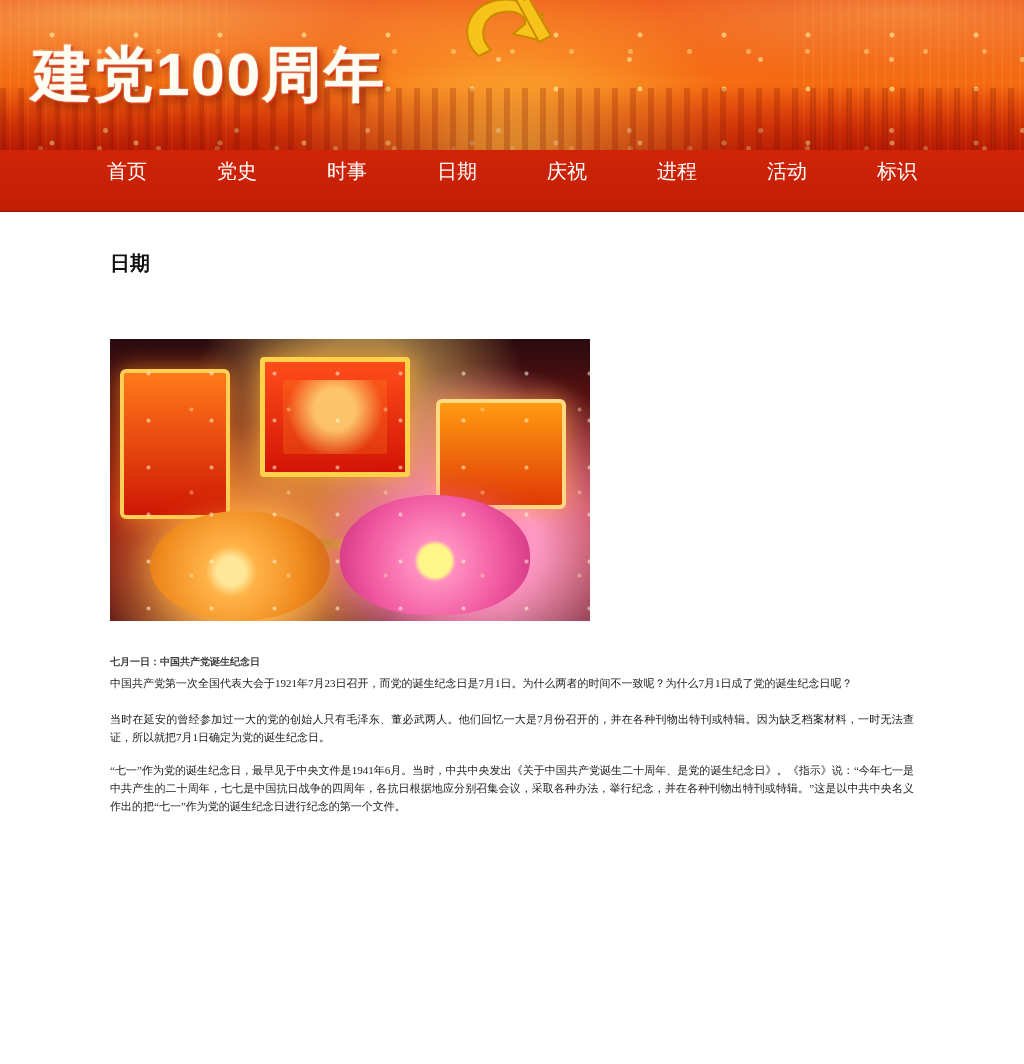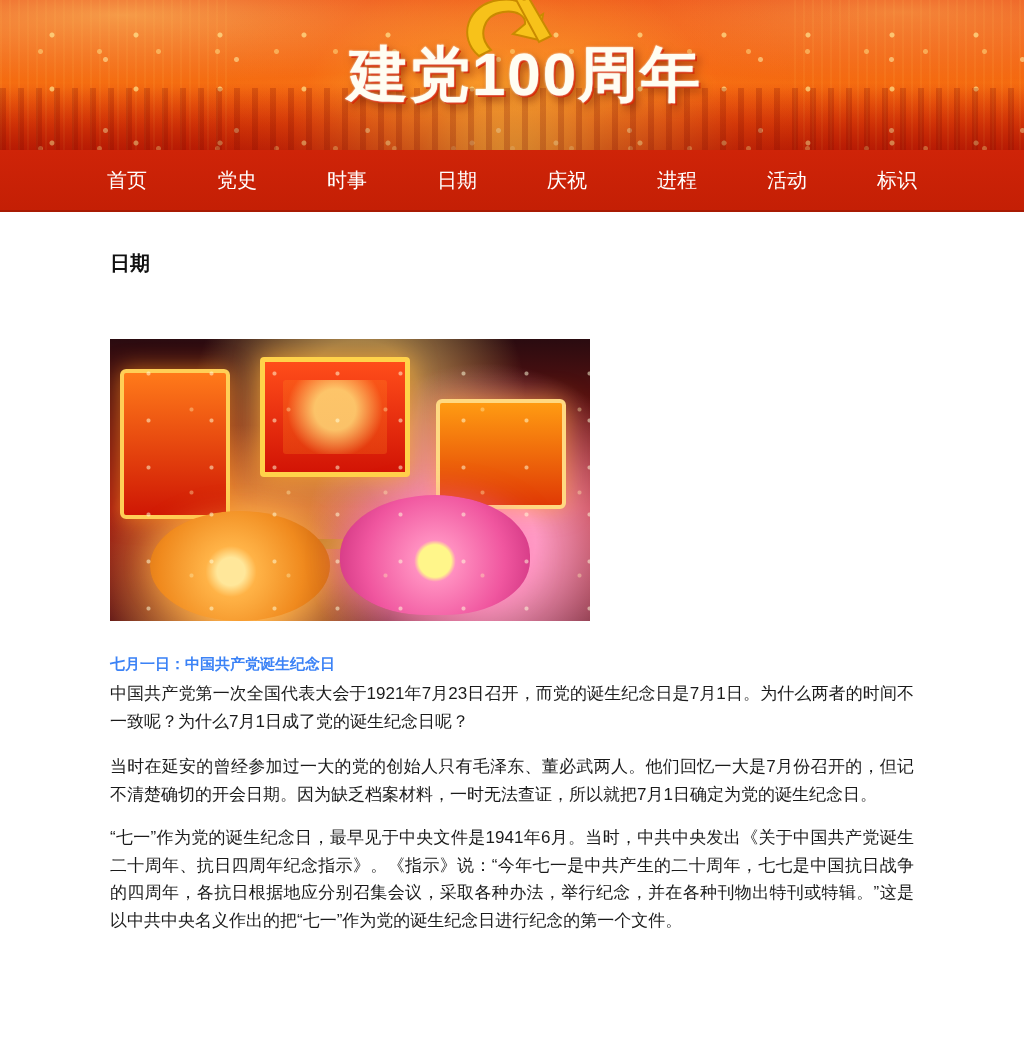--- a/index.html
+++ b/index.html
@@ -40,21 +40,21 @@
     background-image:
       radial-gradient(circle, rgba(255,235,150,0.95) 0 2px, rgba(255,200,80,0) 3px),
       radial-gradient(circle, rgba(255,240,170,0.8) 0 2px, rgba(255,200,80,0) 3px),
       radial-gradient(circle, rgba(255,230,140,0.7) 0 2px, rgba(255,200,80,0) 3px);
     background-size: 84px 54px, 131px 71px, 59px 97px;
     background-position: 10px 8px, 40px 24px, 70px 3px;
     opacity: .7;
   }
   .hero-inner {
     position: relative; height: 100%;
-    display: flex; align-items: center; justify-content: center; padding-left: 26px;
+    display: flex; align-items: center; justify-content: flex-start; padding-left: 26px;
   }
   .hero-title {
     position: relative;
     font-size: 60px;
     font-weight: bold;
     letter-spacing: 2px;
     color: #fffdf2;
     text-shadow:
       0 0 2px #fff,
       2px 2px 0 #d62a05,
@@ -69,21 +69,21 @@
     transform: translateX(-50%) translateX(-10px);
     width: 150px; height: 110px;
     pointer-events: none;
   }
 
   
   .navbar {
     background: linear-gradient(180deg, #cf2408 0%, #c41f05 100%);
     height: 62px;
     display: flex;
-    align-items: center;
+    align-items: flex-start;
     justify-content: center;
     gap: 34px;
     border-bottom: 2px solid #a81a03;
   }
   .navbar a {
     color: #ffffff;
     text-decoration: none;
     font-size: 20px;
     padding: 8px 18px;
     border-radius: 2px;
@@ -163,31 +163,32 @@
     background-image:
       radial-gradient(circle, rgba(255,255,220,0.95) 0 1.5px, rgba(0,0,0,0) 2.5px),
       radial-gradient(circle, rgba(255,240,180,0.7) 0 1.5px, rgba(0,0,0,0) 2.5px);
     background-size: 63px 47px, 97px 83px;
     background-position: 7px 11px, 33px 29px;
     opacity: .55;
   }
 
   .article { margin-top: 34px; padding-bottom: 60px; }
   .article h3 {
-    font-size: 15px;
+    font-size: 10px;
     font-weight: bold;
-    color: #3b82f6;
+    color: #404040;
     margin: 0 0 6px 0;
   }
   .article p {
-    font-size: 17px;
+    font-size: 11px;
     line-height: 1.62;
     color: #1a1a1a;
     margin: 0 0 16px 0;
     text-align: justify;
+    font-family: Liberation Serif, serif;
   }
   .article p.first { margin-bottom: 18px; }
 </style>
 </head>
 <body>
 
 <div class="hero">
   <div class="glow-left"></div>
   <div class="glow-right"></div>
   <div class="bokeh"></div>
@@ -223,17 +224,17 @@
     <div class="lantern-c"></div>
     <div class="bar"></div>
     <div class="flower-orange"></div>
     <div class="flower-pink"></div>
     <div class="sparkles"></div>
   </div>
 
   <article class="article">
     <h3>七月一日：中国共产党诞生纪念日</h3>
     <p class="first">中国共产党第一次全国代表大会于1921年7月23日召开，而党的诞生纪念日是7月1日。为什么两者的时间不一致呢？为什么7月1日成了党的诞生纪念日呢？</p>
-    <p>当时在延安的曾经参加过一大的党的创始人只有毛泽东、董必武两人。他们回忆一大是7月份召开的，但记不清楚确切的开会日期。因为缺乏档案材料，一时无法查证，所以就把7月1日确定为党的诞生纪念日。</p>
-    <p>“七一”作为党的诞生纪念日，最早见于中央文件是1941年6月。当时，中共中央发出《关于中国共产党诞生二十周年、抗日四周年纪念指示》。《指示》说：“今年七一是中共产生的二十周年，七七是中国抗日战争的四周年，各抗日根据地应分别召集会议，采取各种办法，举行纪念，并在各种刊物出特刊或特辑。”这是以中共中央名义作出的把“七一”作为党的诞生纪念日进行纪念的第一个文件。</p>
+    <p>当时在延安的曾经参加过一大的党的创始人只有毛泽东、董必武两人。他们回忆一大是7月份召开的，并在各种刊物出特刊或特辑。因为缺乏档案材料，一时无法查证，所以就把7月1日确定为党的诞生纪念日。</p>
+    <p>“七一”作为党的诞生纪念日，最早见于中央文件是1941年6月。当时，中共中央发出《关于中国共产党诞生二十周年、是党的诞生纪念日》。《指示》说：“今年七一是中共产生的二十周年，七七是中国抗日战争的四周年，各抗日根据地应分别召集会议，采取各种办法，举行纪念，并在各种刊物出特刊或特辑。”这是以中共中央名义作出的把“七一”作为党的诞生纪念日进行纪念的第一个文件。</p>
   </article>
 
 </main>
 
 </body></html>

